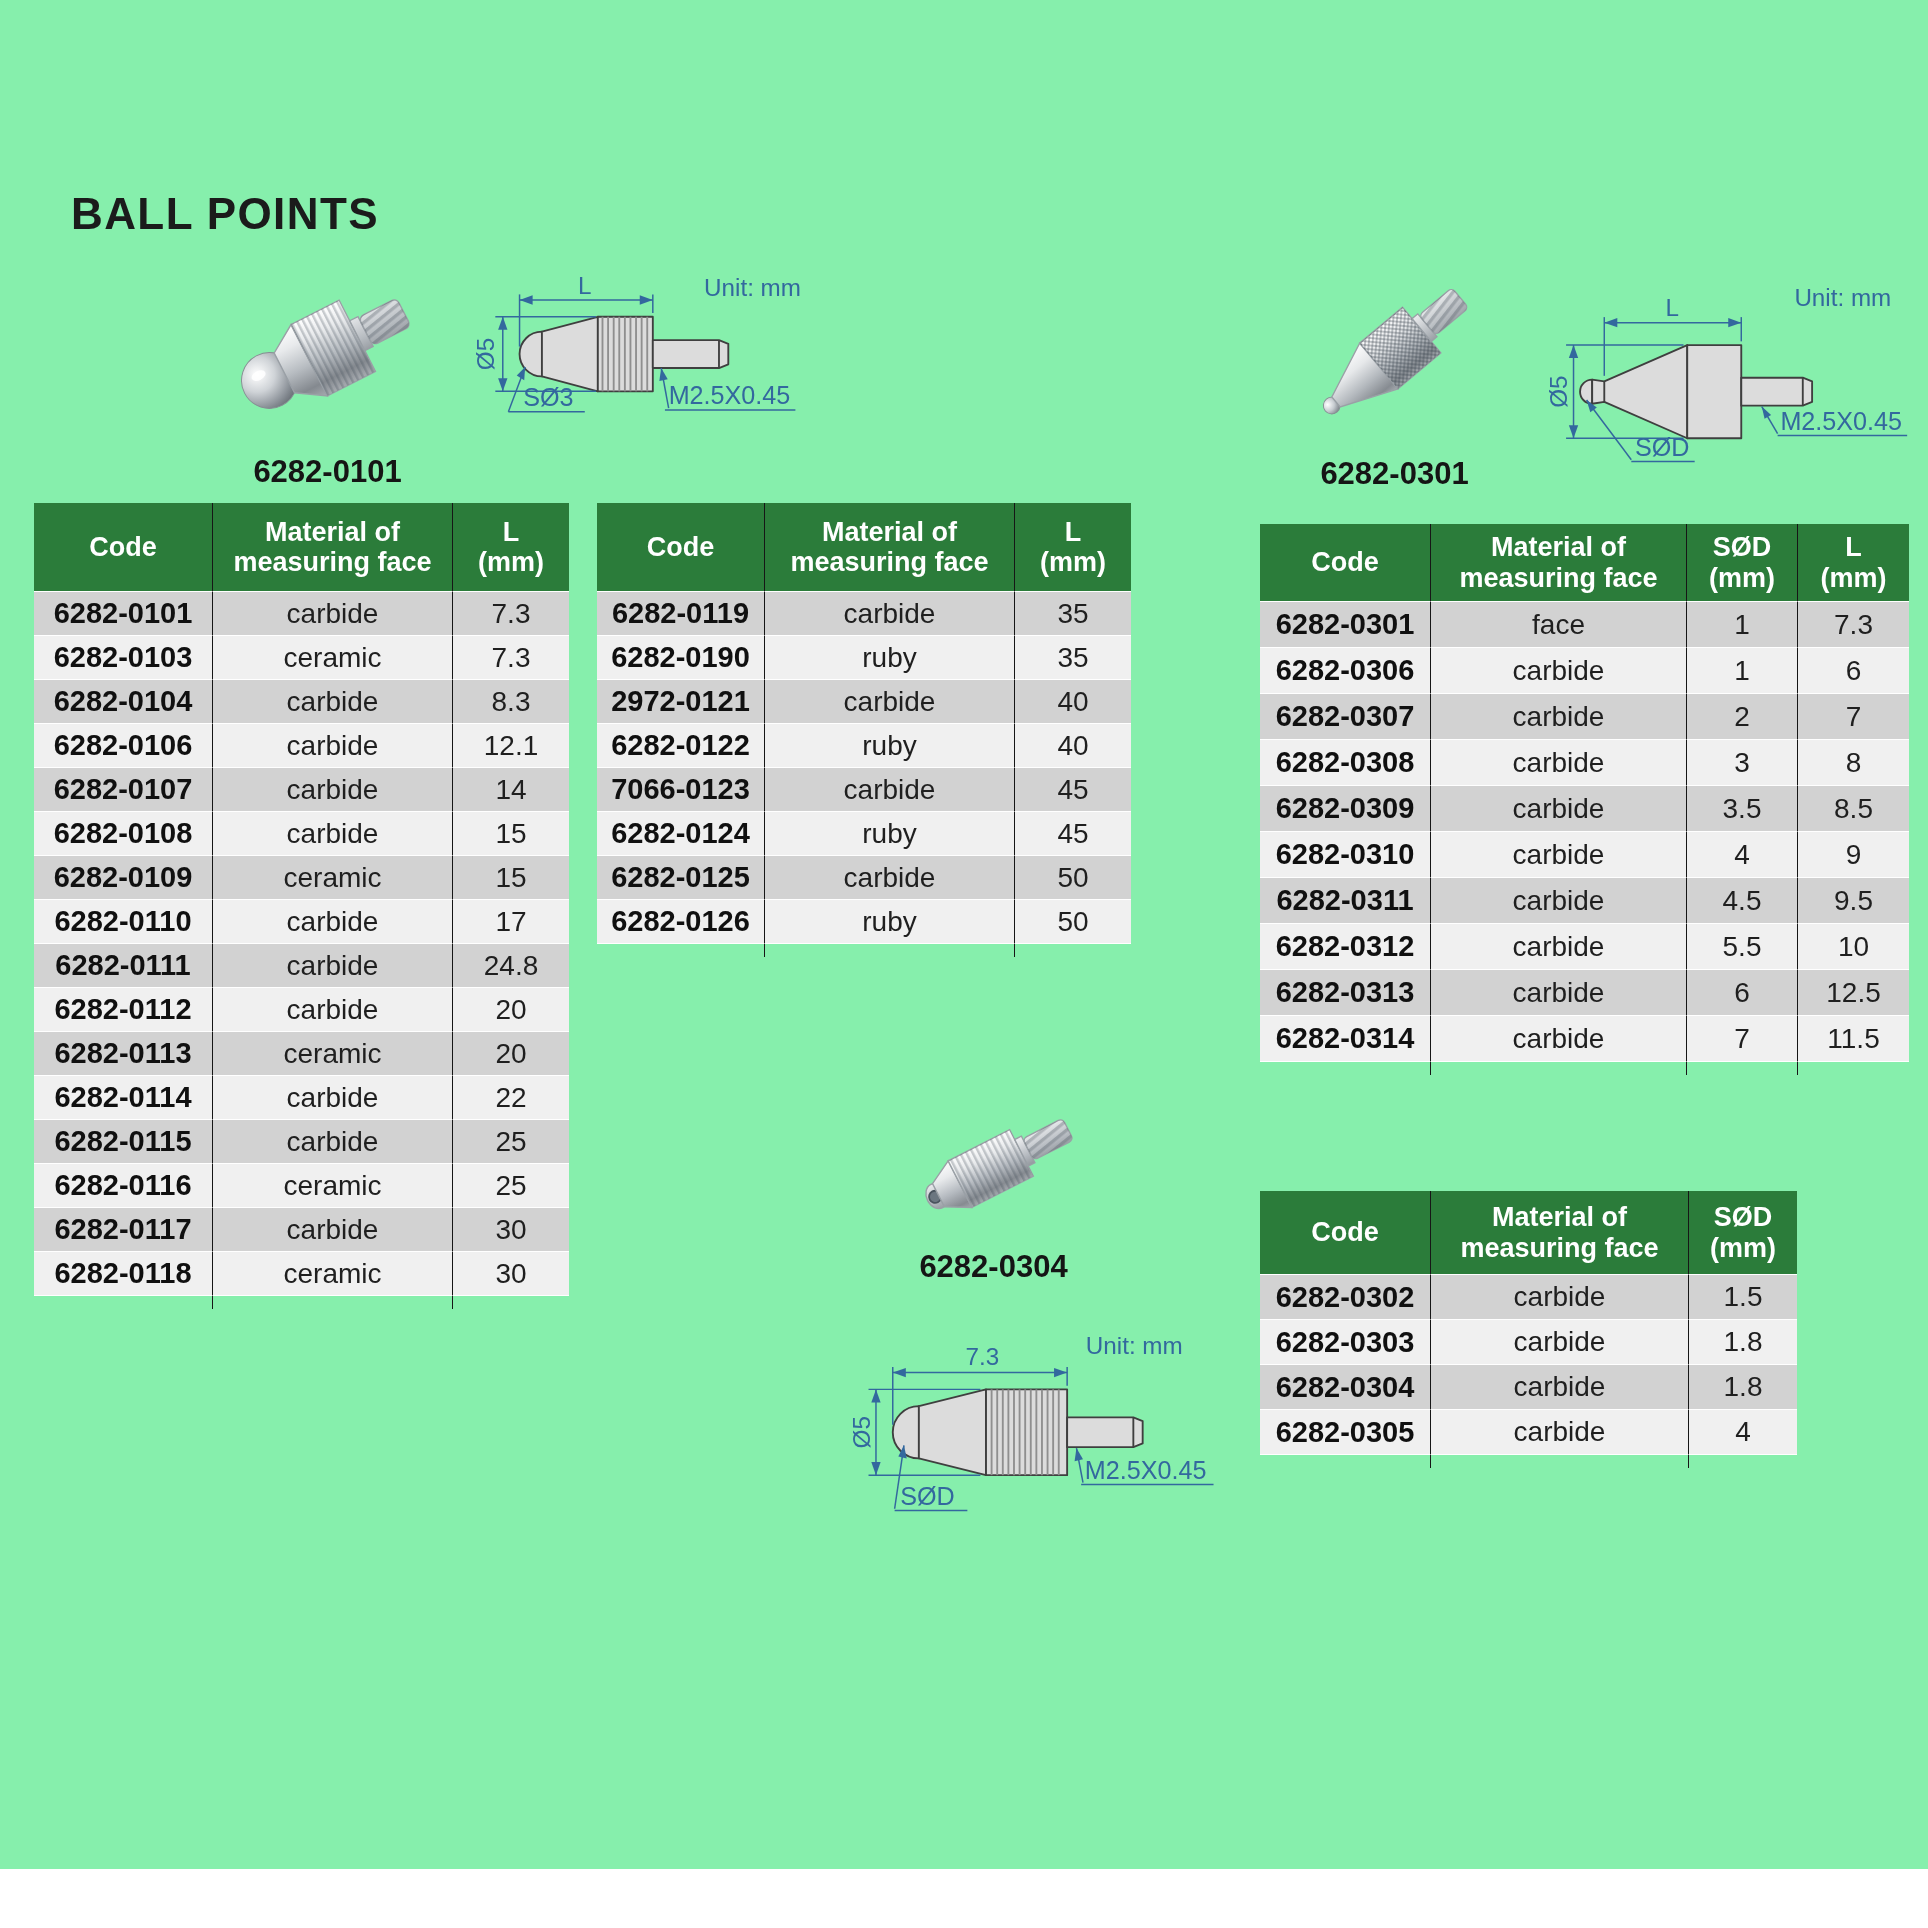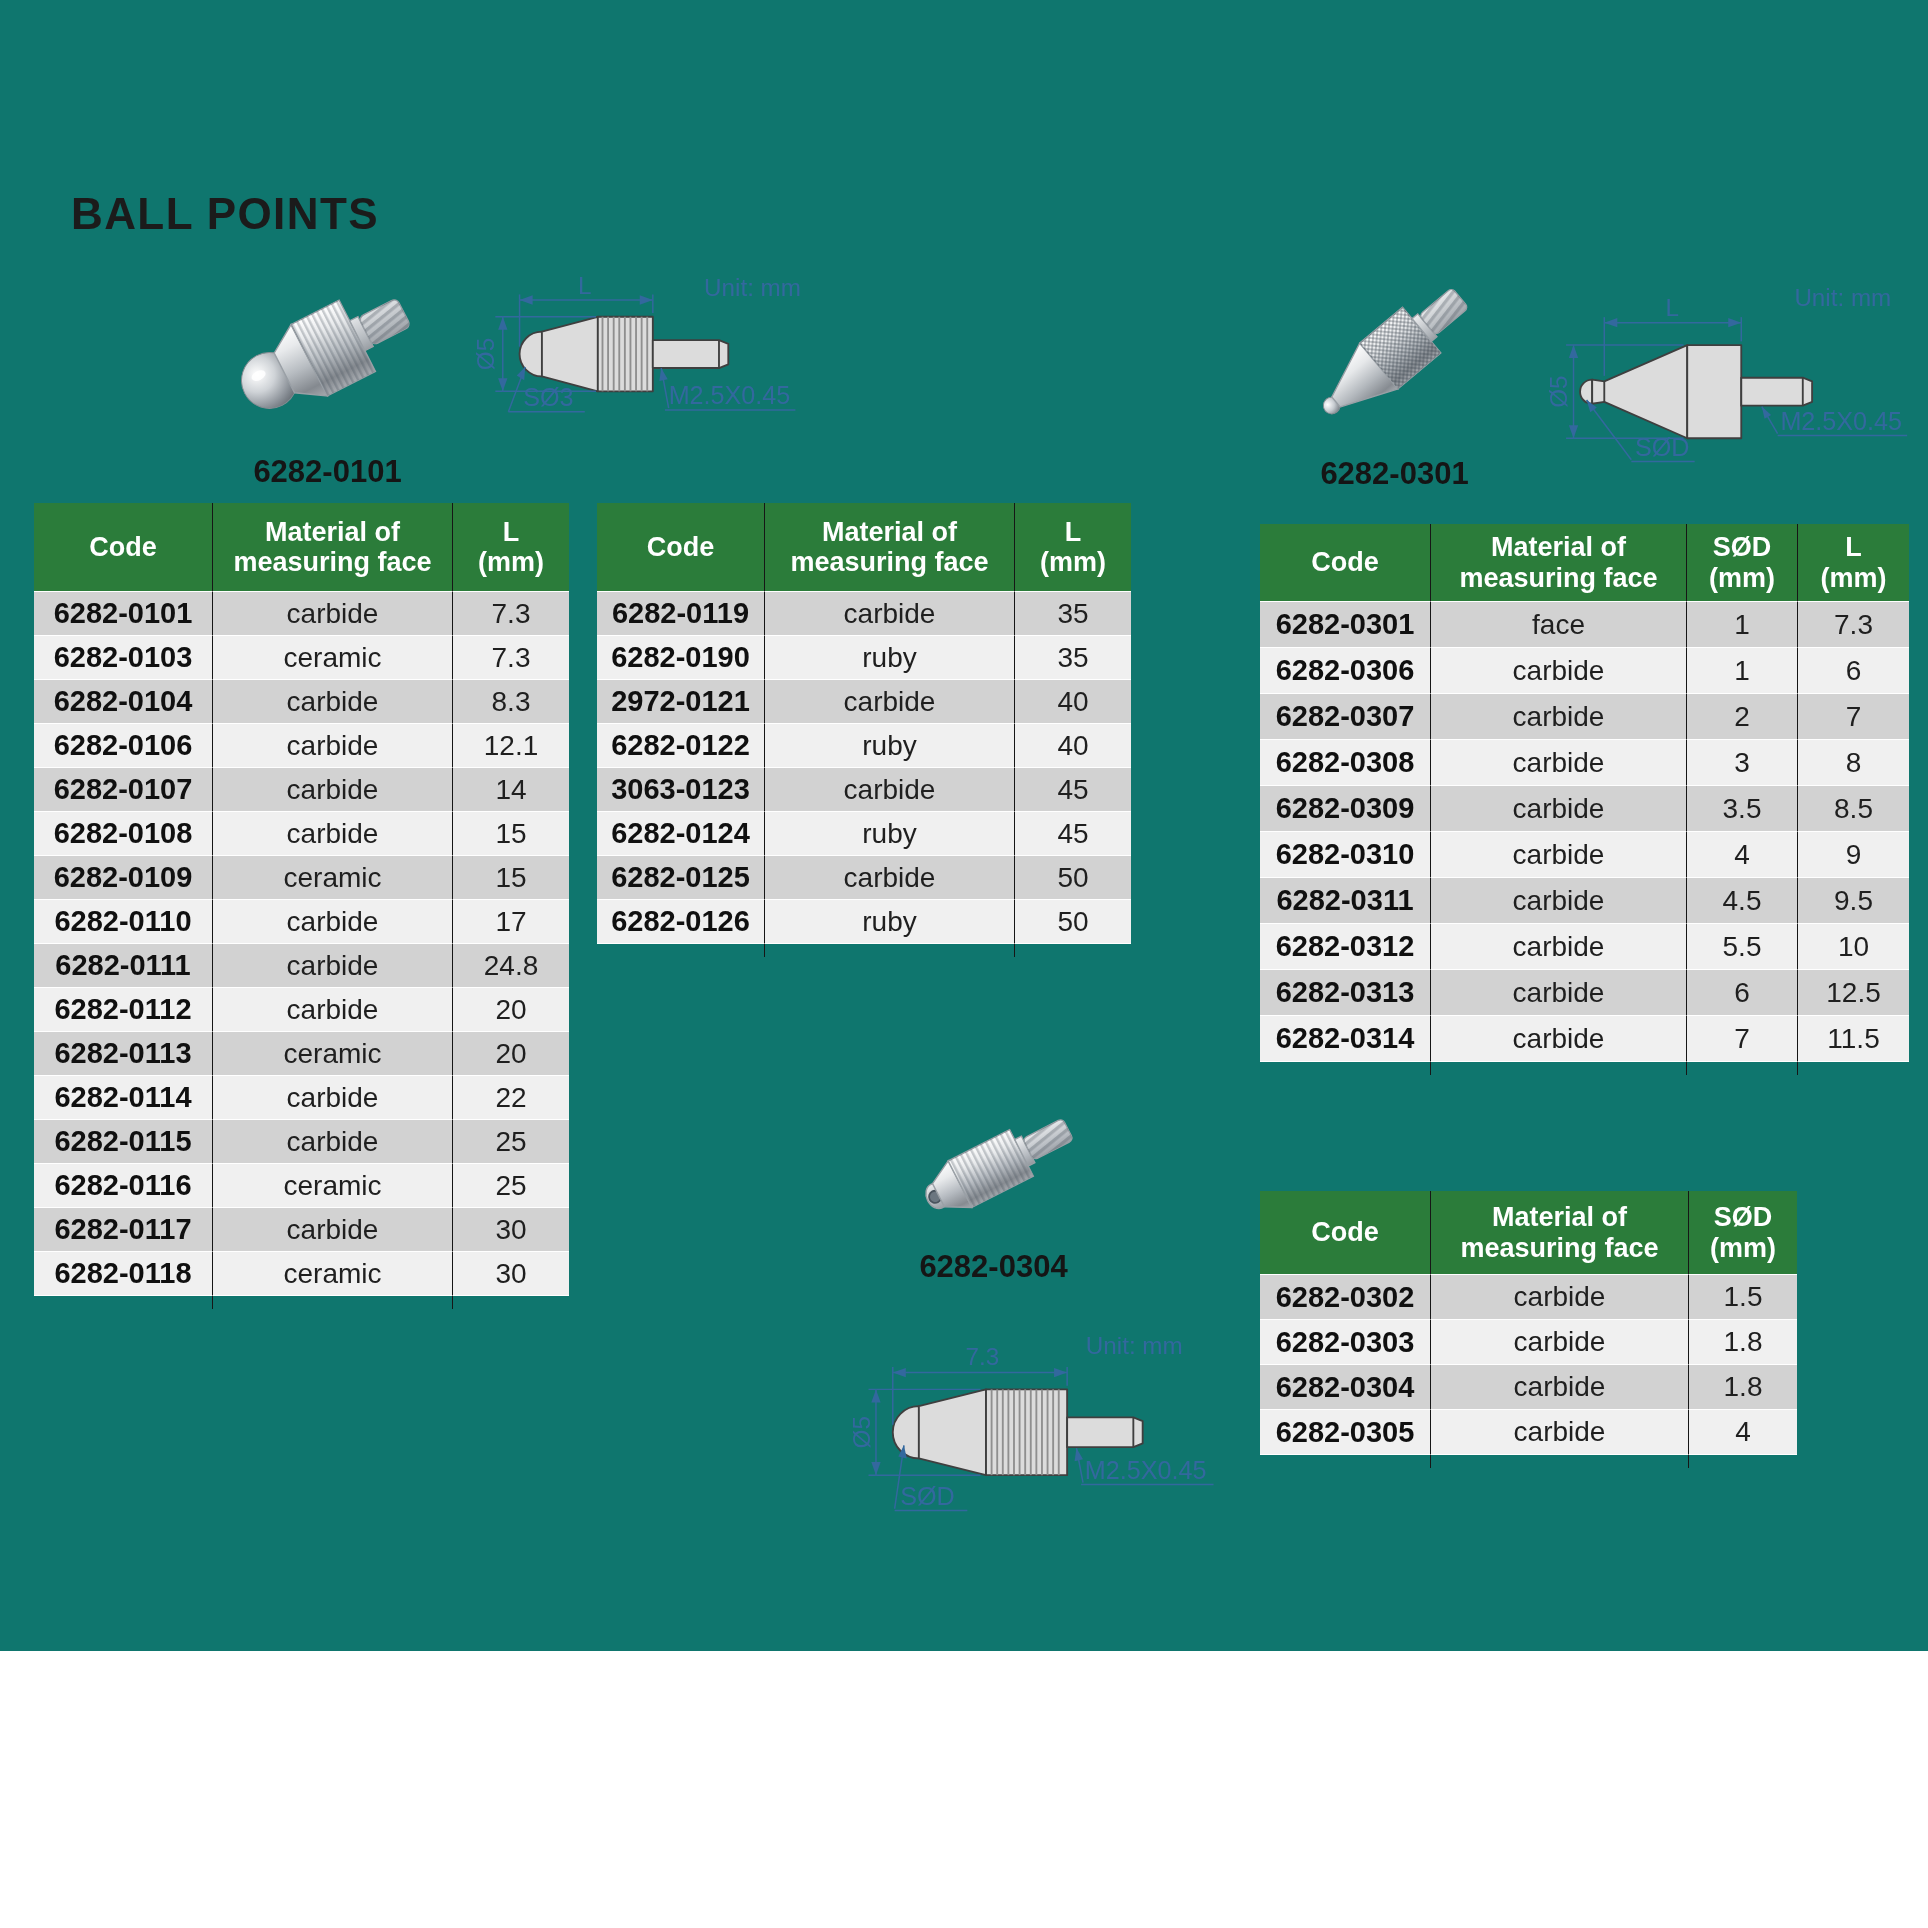--- a/index.html
+++ b/index.html
@@ -1,18 +1,18 @@
 <!DOCTYPE html>
 <html style="--header-green: #2b7c3a; --row-dark: #d2d2d2; --row-light: #f0f0f0; --drawing-blue: #33689e; --line-dark: #161616;font-size:15px"><head>
 <meta charset="utf-8">
 <style>
   *{box-sizing:border-box;margin:0;padding:0}
   html,body{background:#ffffff}
   body{font-family:"Liberation Sans","DejaVu Sans",sans-serif;}
-  .canvas{position:relative;width:1929px;height:1651px;background:#0f766e;overflow:hidden}
+  .canvas{position:relative;width:1929px;height:1869px;background:#86efac;overflow:hidden}
   .title{position:absolute;left:71px;top:189px;font-size:44px;font-weight:700;letter-spacing:1.4px;color:#1b1b1b}
   .caption{position:absolute;font-size:31px;font-weight:700;color:#151515;text-align:center;width:205px}
   .cap1{left:225px;top:454px}
   .cap2{left:1292px;top:456px}
   .cap3{left:891px;top:1249px}
   svg.fig{position:absolute}
   
   .ptable{position:absolute;display:grid}
   .t1{left:34px;top:503px;grid-template-columns:179px 240px 116px;grid-template-rows:89px repeat(16,44px) 13px}
   .t2{left:597px;top:503px;grid-template-columns:168px 250px 116px;grid-template-rows:89px repeat(8,44px) 13px}
@@ -340,21 +340,21 @@
       <div class="cell dark">35</div>
       <div class="cell light vline codecell">6282-0190</div>
       <div class="cell light vline">ruby</div>
       <div class="cell light">35</div>
       <div class="cell dark vline codecell">2972-0121</div>
       <div class="cell dark vline">carbide</div>
       <div class="cell dark">40</div>
       <div class="cell light vline codecell">6282-0122</div>
       <div class="cell light vline">ruby</div>
       <div class="cell light">40</div>
-      <div class="cell dark vline codecell">3063-0123</div>
+      <div class="cell dark vline codecell">7066-0123</div>
       <div class="cell dark vline">carbide</div>
       <div class="cell dark">45</div>
       <div class="cell light vline codecell">6282-0124</div>
       <div class="cell light vline">ruby</div>
       <div class="cell light">45</div>
       <div class="cell dark vline codecell">6282-0125</div>
       <div class="cell dark vline">carbide</div>
       <div class="cell dark">50</div>
       <div class="cell light vline codecell">6282-0126</div>
       <div class="cell light vline">ruby</div>

